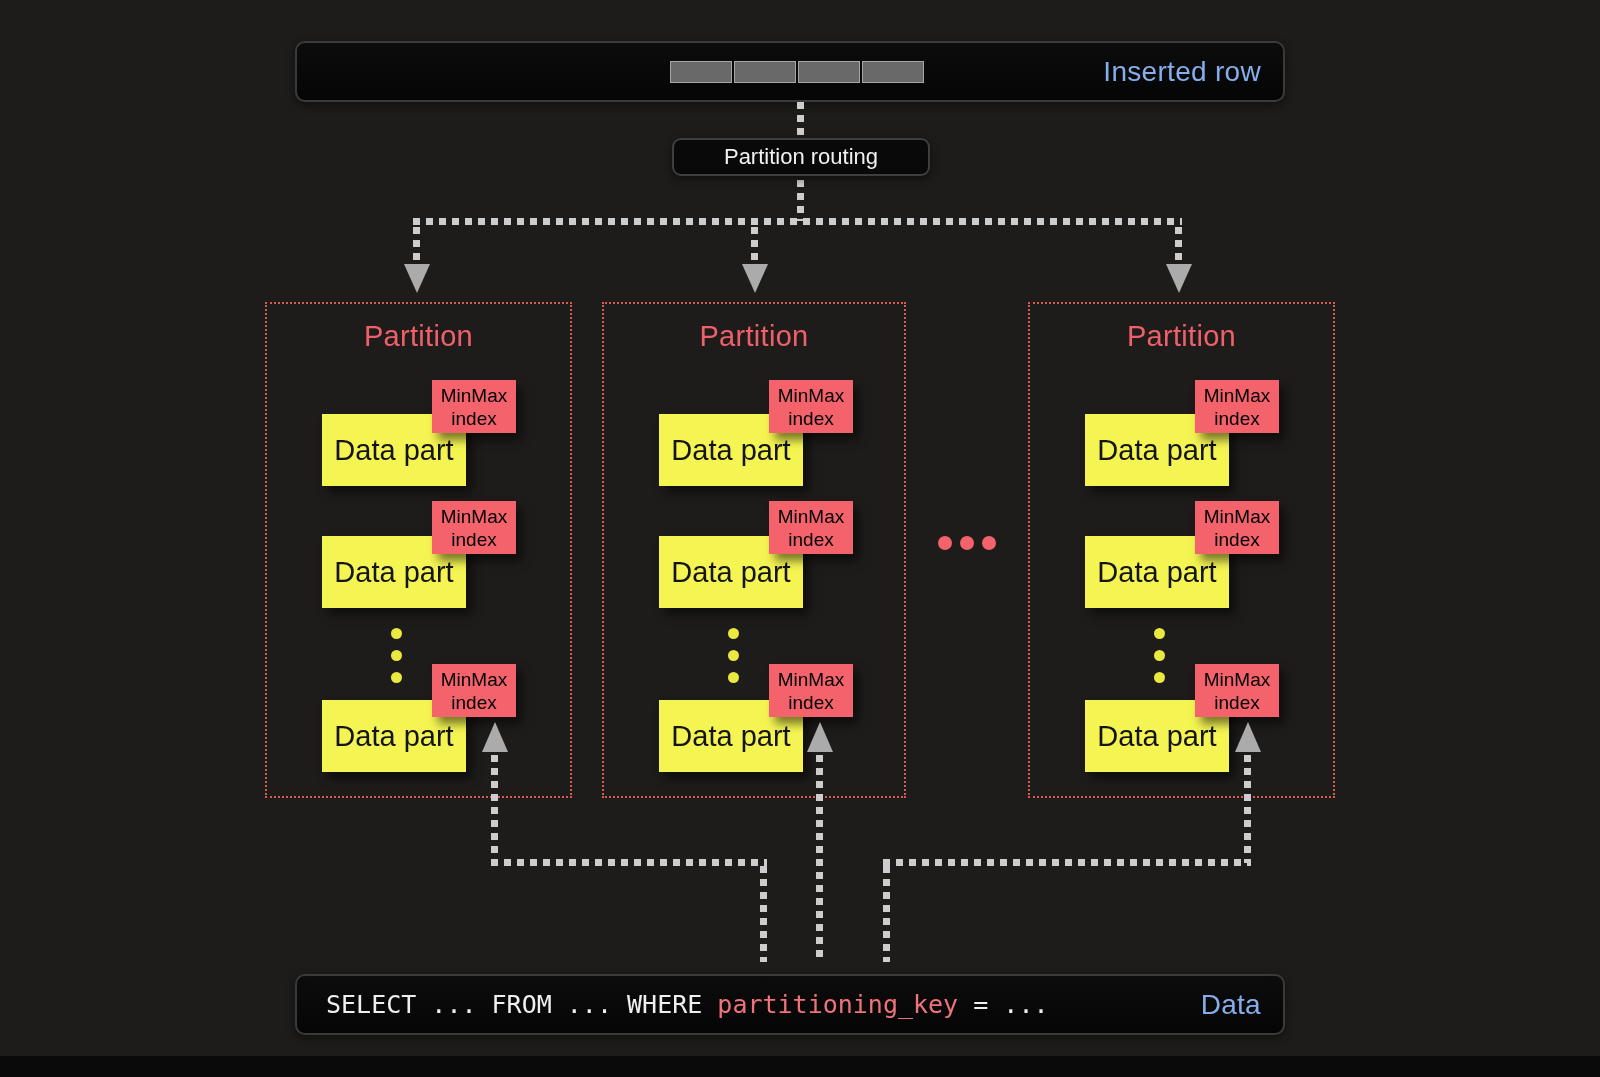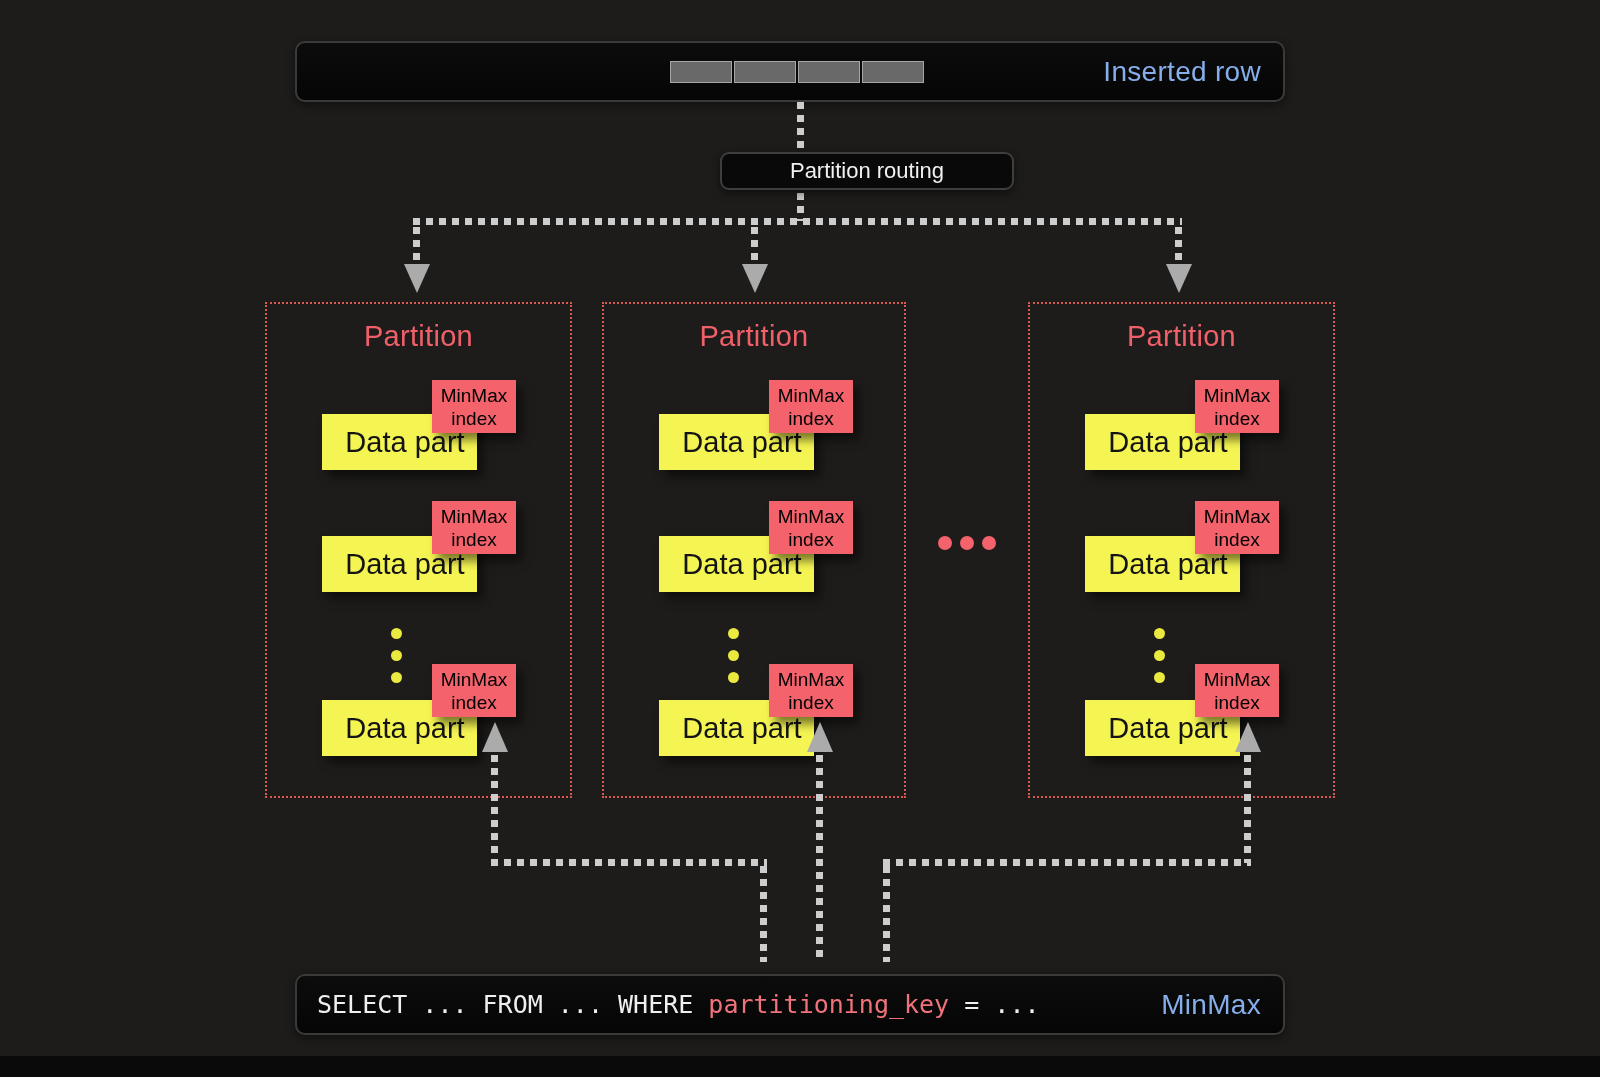--- a/index.html
+++ b/index.html
@@ -10,32 +10,32 @@
   }
   
   .bar{
     position:absolute;left:295px;width:990px;height:61px;
     background:linear-gradient(#0c0c0c,#050505);
     border:2px solid #3a3a3a;border-radius:10px;box-sizing:border-box;
     box-shadow:0 3px 10px rgba(0,0,0,.45);
   }
   #inserted-bar{top:41px;padding-left:48px;}
   #query-bar{top:974px;display:flex;align-items:center;justify-content:space-between;
-             padding:0 22px 0 20px;}
+             padding:0 22px 0 29px;}
   .blue-label{color:var(--accent-blue);font-size:28px;letter-spacing:.3px;}
   #inserted-bar .blue-label{position:absolute;right:22px;top:50%;transform:translateY(-50%);}
   .segments{position:absolute;left:373px;top:18px;display:flex;gap:2px;}
   .segment{width:62px;height:22px;background:#696969;border:1px solid #a5a5a5;box-sizing:border-box;}
   
   .pill{
     position:absolute;background:#090909;border:2px solid #3e3e3e;border-radius:9px;
     box-sizing:border-box;display:flex;align-items:center;justify-content:center;
     color:#f1f1f1;font-size:22px;z-index:6;box-shadow:0 3px 8px rgba(0,0,0,.5);
   }
-  #routing-pill{left:672px;top:152px;width:294px;height:38px;margin-left:48px;}
+  #routing-pill{left:672px;top:138px;width:258px;height:38px;}
   #pruning-pill{left:693px;top:897px;width:254px;height:37px;}
   
   .dline{position:absolute;z-index:2;}
   .dline.h{height:7px;background:repeating-linear-gradient(to right,var(--line-gray) 0 7px,transparent 7px 13px);}
   .dline.v{width:7px;background:repeating-linear-gradient(to bottom,var(--line-gray) 0 7px,transparent 7px 13px);}
   .arrowhead{position:absolute;width:0;height:0;z-index:3;}
   .arrowhead.down{border-left:13px solid transparent;border-right:13px solid transparent;border-top:29px solid #ababab;}
   .arrowhead.up{border-left:13px solid transparent;border-right:13px solid transparent;border-bottom:30px solid #ababab;}
   
   .partition{
@@ -46,24 +46,24 @@
     position:absolute;top:16px;left:0;width:100%;text-align:center;
     color:var(--accent-red-text);font-size:29px;letter-spacing:.3px;
   }
   .minmax{
     position:absolute;left:165px;width:84px;height:53px;
     background:var(--accent-red);color:#000000;font-size:19px;line-height:23px;
     display:flex;align-items:center;justify-content:center;text-align:center;
     box-shadow:6px 7px 9px rgba(0,0,0,.5);z-index:4;
   }
   .datapart{
-    position:absolute;left:55px;width:144px;height:56px;
+    position:absolute;left:55px;width:144px;height:72px;
     background:var(--accent-yellow);color:#141414;font-size:29px;
     display:flex;align-items:center;justify-content:center;
-    box-shadow:6px 7px 9px rgba(0,0,0,.5);z-index:3;padding-left:11px;
+    box-shadow:6px 7px 9px rgba(0,0,0,.5);z-index:3;
   }
   .ydot{position:absolute;left:124px;width:11px;height:11px;border-radius:50%;
         background:var(--dot-yellow);}
   .pdot{position:absolute;width:14px;height:14px;border-radius:50%;
         background:var(--accent-red);z-index:2;}
   
   .sql{font-family:"DejaVu Sans Mono","Liberation Mono",monospace;font-size:25px;color:#efefef;white-space:pre;}
   .sql .sql-key{color:var(--sql-pink);}
   .bottom-strip{position:absolute;left:0;top:1056px;width:1600px;height:21px;background:#0a0a0a;}
 </style>
@@ -143,17 +143,17 @@
   <div class="dline v" style="left:816px;top:755px;height:207px;"></div>
   <div class="dline v" style="left:1244px;top:755px;height:108px;"></div>
   <div class="dline h" style="left:491px;top:859px;width:276px;"></div>
   <div class="dline h" style="left:883px;top:859px;width:368px;"></div>
   <div class="dline v" style="left:760px;top:866px;height:96px;"></div>
   <div class="dline v" style="left:883px;top:866px;height:96px;"></div>
 
 
   <div class="bar" id="query-bar">
     <div class="sql"><span>SELECT ... FROM ... WHERE </span><span class="sql-key">partitioning_key</span><span> = ...</span></div>
-    <div class="blue-label">MinMax</div>
+    <div class="blue-label">Data</div>
   </div>
 
   <div class="bottom-strip"></div>
 </div>
 
 </body></html>

